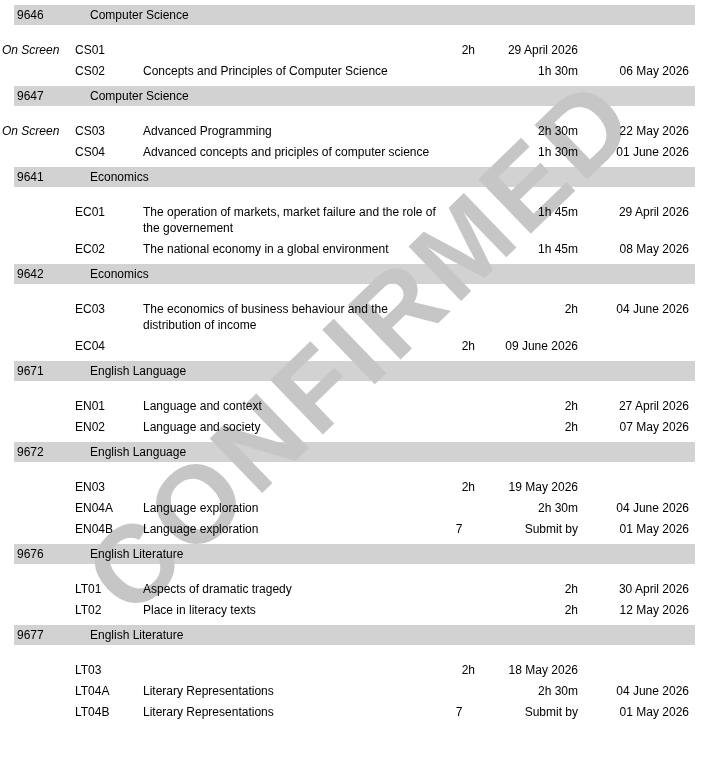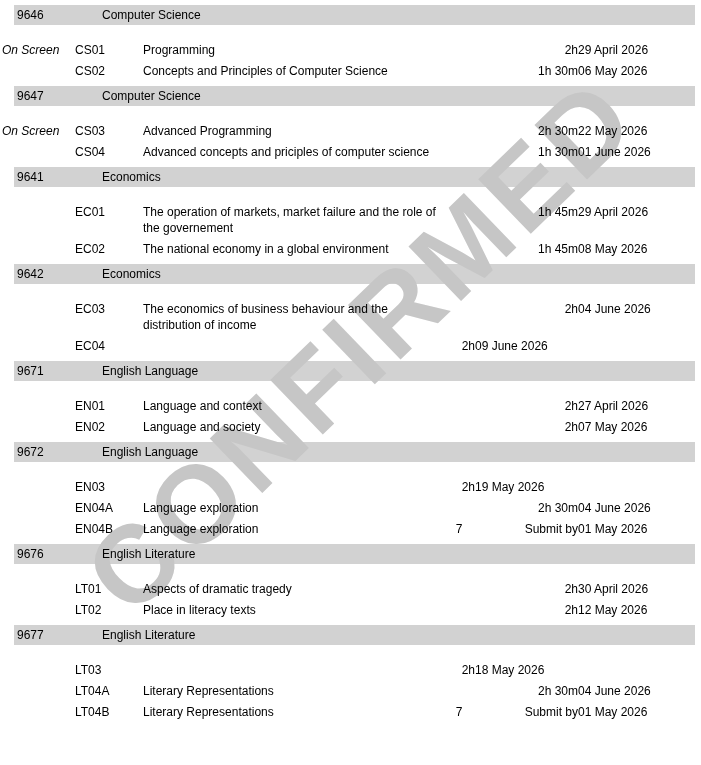--- a/index.html
+++ b/index.html
@@ -40,54 +40,53 @@
   .section { margin-bottom: 7px; }
   .bar {
     margin-left: 14px;
     margin-right: 6px;
     height: 20px;
     background: var(--bar-bg);
     display: flex;
     align-items: center;
     font-size: 12px;
   }
-  .bar .scode { padding-left: 3px; width: 88px; }
+  .bar .scode { padding-left: 3px; width: 76px; }
   .rows { padding-top: 17px; }
   .row {
     display: grid;
     grid-template-columns: 75px 68px 300px 32px 103px 111px;
     padding-right: 12px;
     font-size: 12px;
     line-height: 16px;
     margin-bottom: 5px;
     min-height: 16px;
   }
   .c-onscreen { font-style: italic; padding-left: 2px; }
   .c-num  { text-align: center; }
   .c-dur  { text-align: right; }
-  .c-date { text-align: left; }
+  .c-date { text-align: right; }
   
   .bar span, .row span { position: relative; z-index: 10; }
 </style>
 </head>
 <body>
 
 <div class="sheet">
   <div class="watermark">CONFIRMED</div>
   <div class="sections">
   <section class="section">
     <div class="bar">
       <span class="scode">9646</span>
       <span class="sname">Computer Science</span>
     </div>
     <div class="rows">
   <div class="row">
     <span class="c-onscreen">On Screen</span>
     <span class="c-code">CS01</span>
-    <span class="c-title">Programming</span>
     <span class="c-num"></span>
     <span class="c-dur">2h</span>
     <span class="c-date">29 April 2026</span>
   </div>
 
   <div class="row">
     <span class="c-onscreen"></span>
     <span class="c-code">CS02</span>
     <span class="c-title">Concepts and Principles of Computer Science</span>
     <span class="c-num"></span>

